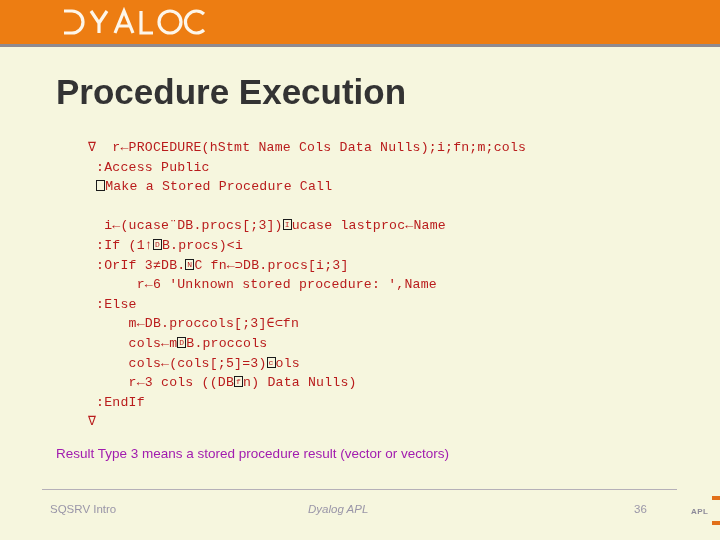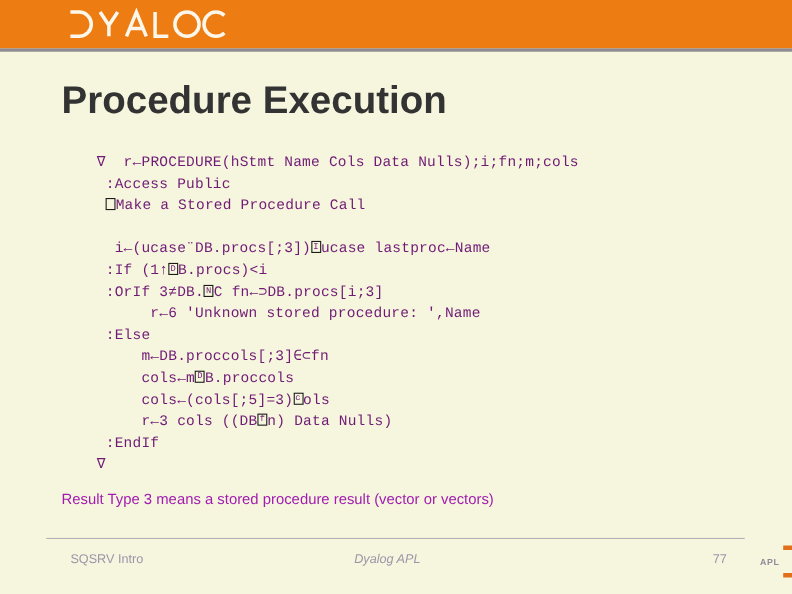--- a/index.html
+++ b/index.html
@@ -61,21 +61,21 @@
 
   
   #code-block {
     position: absolute;
     left: 88px;
     top: 138px;
     width: 560px;
     font-family: "Liberation Mono", "DejaVu Sans Mono", monospace;
     font-size: 13.2px;
     line-height: 19.6px;
-    color: #701a75;
+    color: #b91c1c;
     white-space: pre;
     letter-spacing: 0.2px;
   }
   .code-line {
     white-space: pre;
     min-height: 19.6px;
   }
   .code-line.blank { min-height: 17px; }
   .glyph-box {
     display: inline-block;
@@ -105,21 +105,21 @@
   #footer-rule {
     position: absolute;
     left: 42px;
     top: 489px;
     width: 635px;
     height: 1px;
     background: #b5b0b8;
   }
   #footer {
     position: absolute;
-    left: 44px;
+    left: 30px;
     top: 495px;
     width: 635px;
     height: 30px;
   }
   .footer-text {
     position: absolute;
     font-size: 11.5px;
     color: #9a96a8;
     white-space: nowrap;
   }
@@ -165,21 +165,21 @@
   <div id="page-title">Procedure Execution</div>
 
   <div id="code-block"><div class="code-line">∇  r←PROCEDURE(hStmt Name Cols Data Nulls);i;fn;m;cols</div><div class="code-line"> :Access Public</div><div class="code-line"> <span class="glyph-box"></span>Make a Stored Procedure Call</div><div class="code-line blank">&nbsp;</div><div class="code-line">  i←(ucase¨DB.procs[;3])<span class="glyph-box">I</span>ucase lastproc←Name</div><div class="code-line"> :If (1↑<span class="glyph-box">D</span>B.procs)&lt;i</div><div class="code-line"> :OrIf 3≠DB.<span class="glyph-box">N</span>C fn←⊃DB.procs[i;3]</div><div class="code-line">      r←6 'Unknown stored procedure: ',Name</div><div class="code-line"> :Else</div><div class="code-line">     m←DB.proccols[;3]∈⊂fn</div><div class="code-line">     cols←m<span class="glyph-box">D</span>B.proccols</div><div class="code-line">     cols←(cols[;5]=3)<span class="glyph-box">c</span>ols</div><div class="code-line">     r←3 cols ((DB<span class="glyph-box">f</span>n) Data Nulls)</div><div class="code-line"> :EndIf</div><div class="code-line">∇</div></div>
 
   <div id="caption">Result Type 3 means a stored procedure result (vector or vectors)</div>
 
   <div id="footer-rule"></div>
   <div id="footer">
     <div class="footer-text" id="footer-left">SQSRV Intro</div>
     <div class="footer-text" id="footer-center">Dyalog APL</div>
-    <div class="footer-text" id="footer-page">77</div>
+    <div class="footer-text" id="footer-page">36</div>
   </div>
   <div id="footer-logo">
     <svg width="46" height="34" viewBox="0 0 46 34" aria-hidden="true">
       <text x="1" y="20" font-family="Liberation Sans, sans-serif" font-size="8" font-weight="bold" fill="#8d8a99" letter-spacing="0.5">APL</text>
       <path d="M22 4 L30 4 A12.5 12.5 0 0 1 30 29 L22 29" fill="none" stroke="#e2701a" stroke-width="4.2" stroke-linecap="butt"></path>
     </svg>
   </div>
 
 </div>
 

